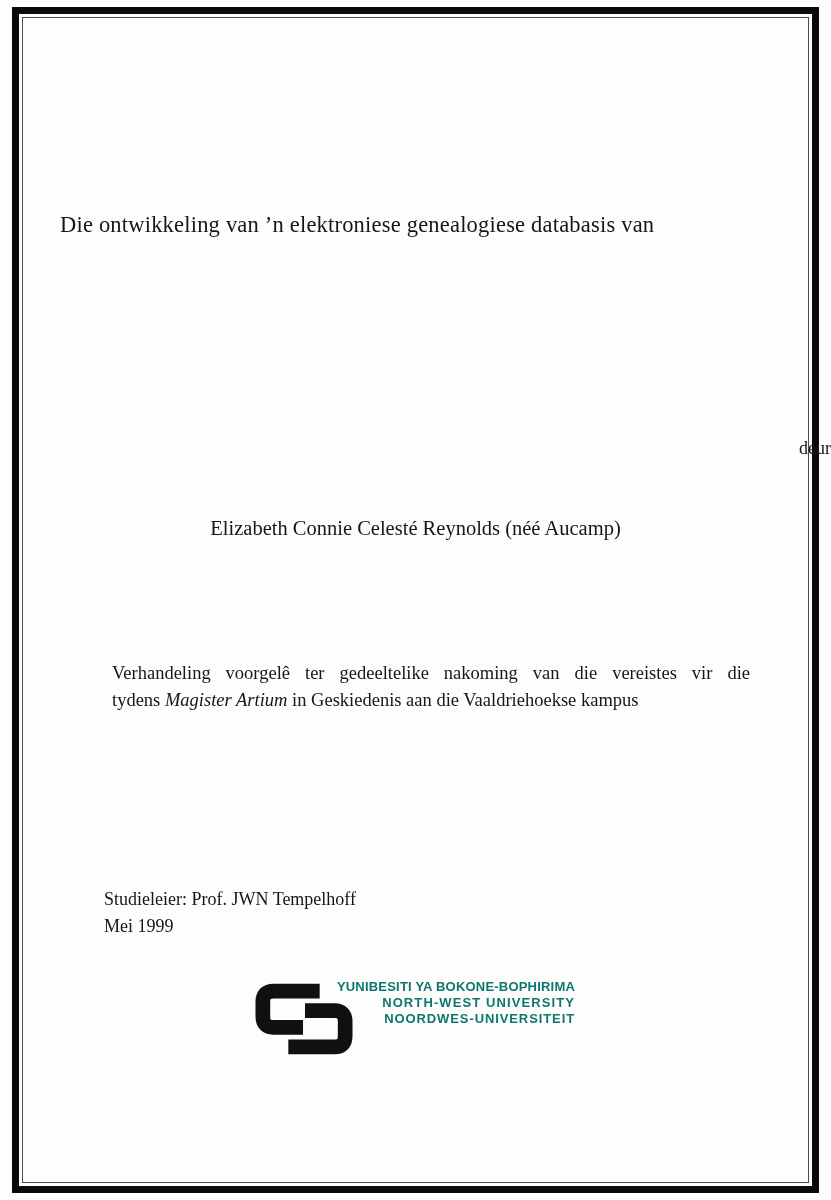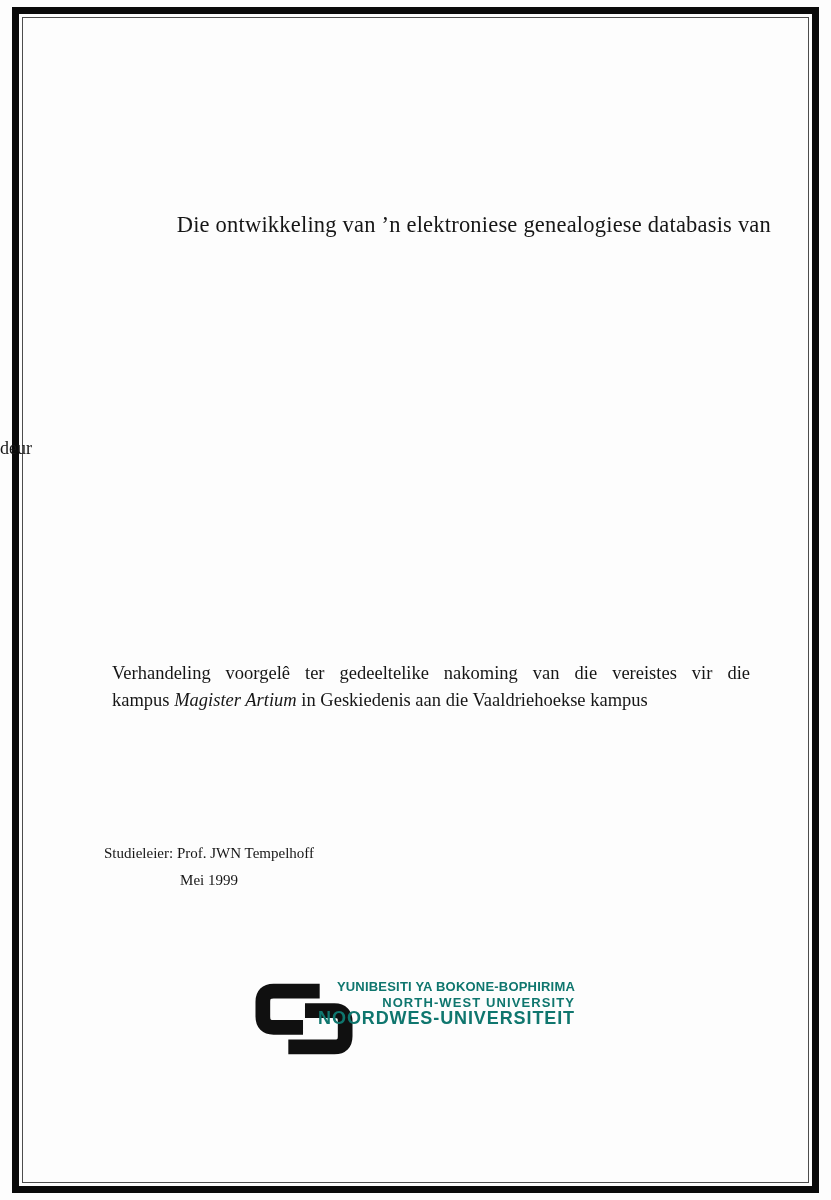--- a/index.html
+++ b/index.html
@@ -18,29 +18,29 @@
     border: 7px solid #0a0a0a;
   }
   .frame-inner {
     position: absolute;
     top: 17px; left: 22px; right: 22px; bottom: 17px;
     border: 1px solid #4d4d4d;
   }
   .title {
     position: absolute;
     top: 203px; left: 60px; right: 60px;
-    text-align: right;
+    text-align: left;
     font-size: 22.5px;
     line-height: 44px;
     letter-spacing: 0.2px;
   }
   .byline {
     position: absolute;
     top: 436px; left: 0; width: 100%;
-    text-align: left;
+    text-align: right;
     font-size: 18px;
     line-height: 24px;
   }
   .author {
     position: absolute;
     top: 514px; left: 0; width: 100%;
     text-align: center;
     font-size: 20.5px;
     line-height: 28px;
   }
@@ -51,24 +51,23 @@
     line-height: 27px;
   }
   .st-line1 {
     text-align: justify;
     text-align-last: justify;
     text-justify: inter-word;
   }
   .italic { font-style: italic; margin-top: 24px; }
   .supervisor-block {
     position: absolute;
-    top: 840px; left: 104px;
-    font-size: 15px;
+    top: 886px; left: 104px;
+    font-size: 18px;
     line-height: 27px;
-    text-align: center;
   }
   .logo {
     position: absolute;
     top: 976px; left: 255px;
     width: 330px; height: 84px;
   }
   .logo-mark {
     position: absolute;
     top: 7px; left: 0;
     width: 98px; height: 72px;
@@ -80,40 +79,41 @@
     display: flex;
     flex-direction: column;
     align-items: flex-end;
     font-family: "Liberation Sans", "DejaVu Sans", sans-serif;
     font-weight: 700;
     color: #0f766e;
   }
   .logo-text > div { white-space: nowrap; line-height: 15.8px; }
   .lt1 { font-size: 13px; letter-spacing: 0.2px; }
   .lt2 { font-size: 13px; letter-spacing: 1.1px; }
-  .lt3 { font-size: 18px; letter-spacing: 0.9px; }
+  .lt3 { font-size: 13px; letter-spacing: 0.9px; }
 </style>
 </head>
 <body>
 
 <div class="page">
 
   <div class="frame-outer"></div>
   <div class="frame-inner"></div>
 
   <div class="title">
     <div>Die ontwikkeling van ’n elektroniese genealogiese databasis van</div>
   </div>
 
   <div class="byline">deur</div>
 
+  <div class="author">Elizabeth Connie Celesté Reynolds (néé Aucamp)</div>
 
   <div class="statement">
     <div class="st-line1">Verhandeling voorgelê ter gedeeltelike nakoming van die vereistes vir die</div>
-    <div class="st-line2"><span>kampus </span><span class="italic">Magister Artium</span><span> in Geskiedenis aan die Vaaldriehoekse kampus</span></div>
+    <div class="st-line2"><span>tydens </span><span class="italic">Magister Artium</span><span> in Geskiedenis aan die Vaaldriehoekse kampus</span></div>
   </div>
 
   <div class="supervisor-block">
     <div>Studieleier: Prof. JWN Tempelhoff</div>
     <div>Mei 1999</div>
   </div>
 
   <div class="logo">
     <svg class="logo-mark" viewBox="0 0 100 73" xmlns="http://www.w3.org/2000/svg" aria-hidden="true">
       <path d="M 66 8 L 19 8 Q 8 8 8 19 L 8 34 Q 8 45 19 45 L 49 45" fill="none" stroke="#101010" stroke-width="15"></path>

